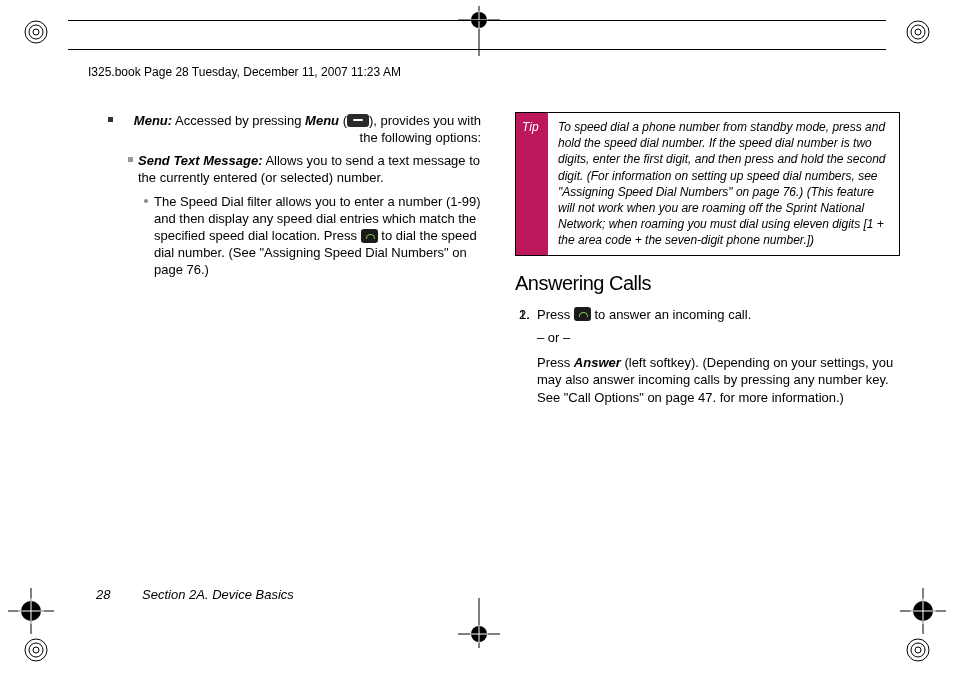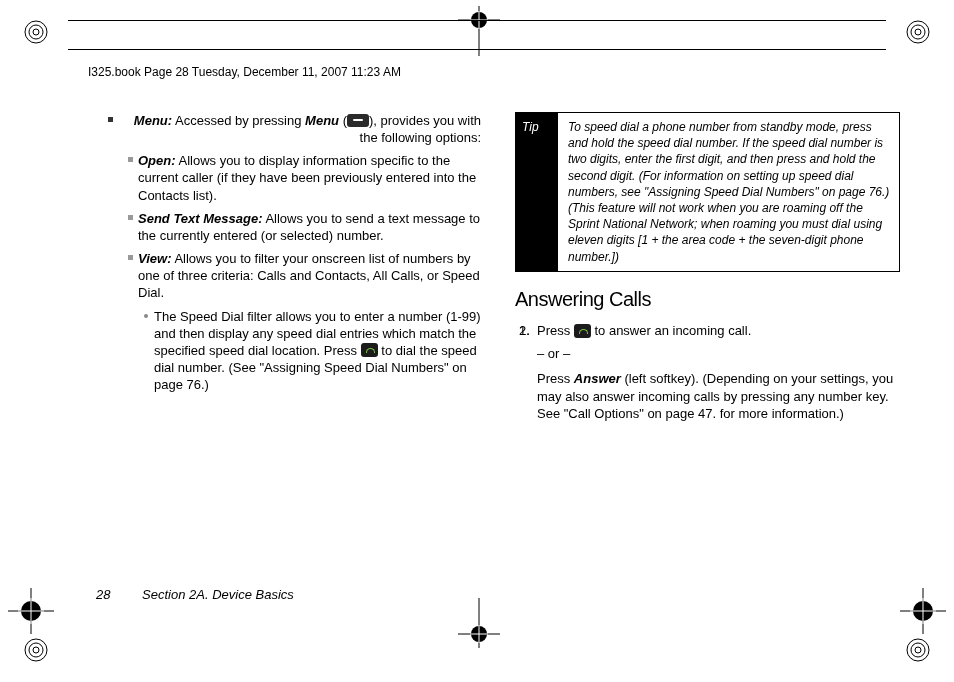--- a/index.html
+++ b/index.html
@@ -116,25 +116,25 @@
 
   .tip-box {
     display: flex;
     border: 1px solid #000;
     font-size: 12px;
     line-height: 1.35;
     font-style: italic;
     margin-bottom: 14px;
   }
   .tip-label {
-    background: #000000;
+    background: #be185d;
     color: #fff;
     font-style: italic;
     padding: 6px 8px 6px 6px;
-    width: 42px;
+    width: 32px;
     box-sizing: border-box;
   }
   .tip-body {
     padding: 6px 8px 6px 10px;
     flex: 1;
   }
   .h2 {
     font-size: 20px;
     margin: 8px 0 10px 0;
     font-weight: 400;
@@ -237,34 +237,26 @@
 <div class="header-text">I325.book  Page 28  Tuesday, December 11, 2007  11:23 AM</div>
 
 <div class="page-body">
   <div class="col">
 
     <div class="l1">
       <span class="sq-bullet"></span>
       <span class="term">Menu:</span><span> Accessed by pressing </span><span class="term">Menu</span><span> (</span><span class="key-icon minus"></span><span>), provides you with the following options:</span>
     </div>
 
-    <div class="l2">
-      <span class="sq-bullet"></span>
-      <span class="term">Open:</span><span> Allows you to display information specific to the current caller (if they have been previously entered into the Contacts list).</span>
-    </div>
 
     <div class="l2">
       <span class="sq-bullet"></span>
       <span class="term">Send Text Message:</span><span> Allows you to send a text message to the currently entered (or selected) number.</span>
     </div>
 
-    <div class="l2">
-      <span class="sq-bullet"></span>
-      <span class="term">View:</span><span> Allows you to filter your onscreen list of numbers by one of three criteria: Calls and Contacts, All Calls, or Speed Dial.</span>
-    </div>
 
     <div class="l3">
       <span class="dot-bullet"></span>
       <span>The Speed Dial filter allows you to enter a number (1-99) and then display any speed dial entries which match the specified speed dial location. Press </span><span class="key-icon talk"></span><span> to dial the speed dial number. (See "Assigning Speed Dial Numbers" on page 76.)</span>
     </div>
 
   </div>
 
   <div class="col">
 

